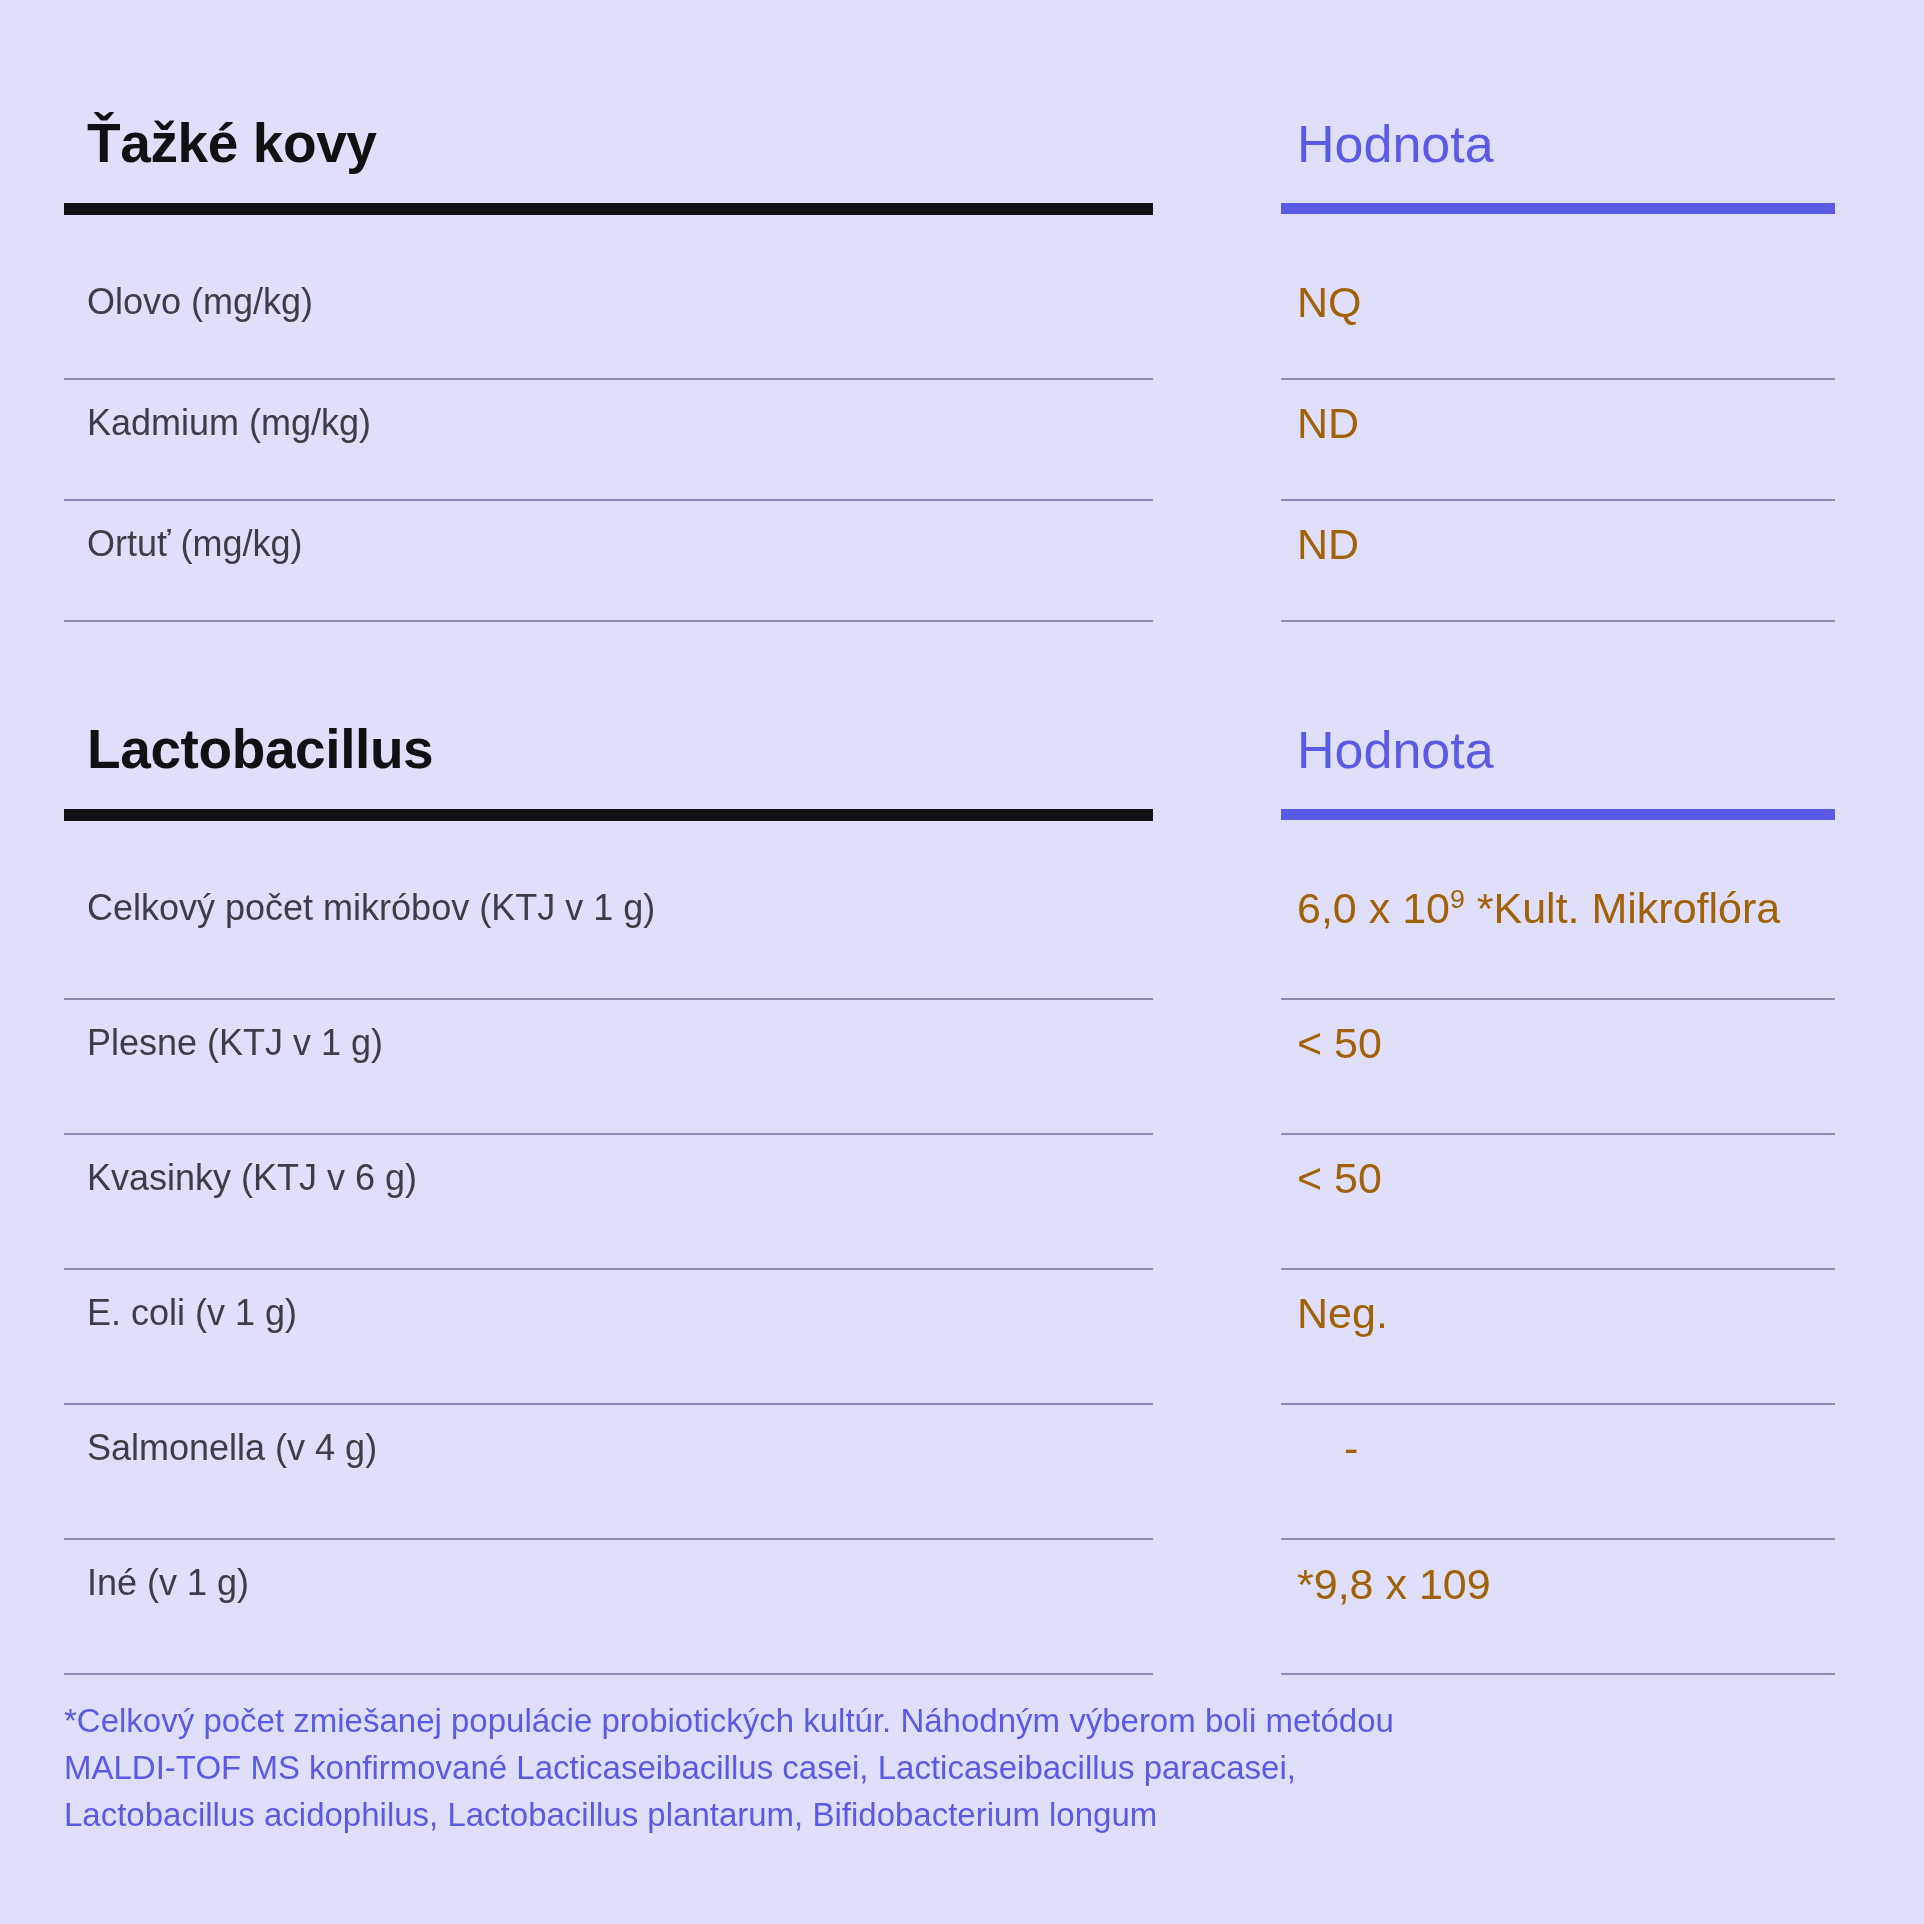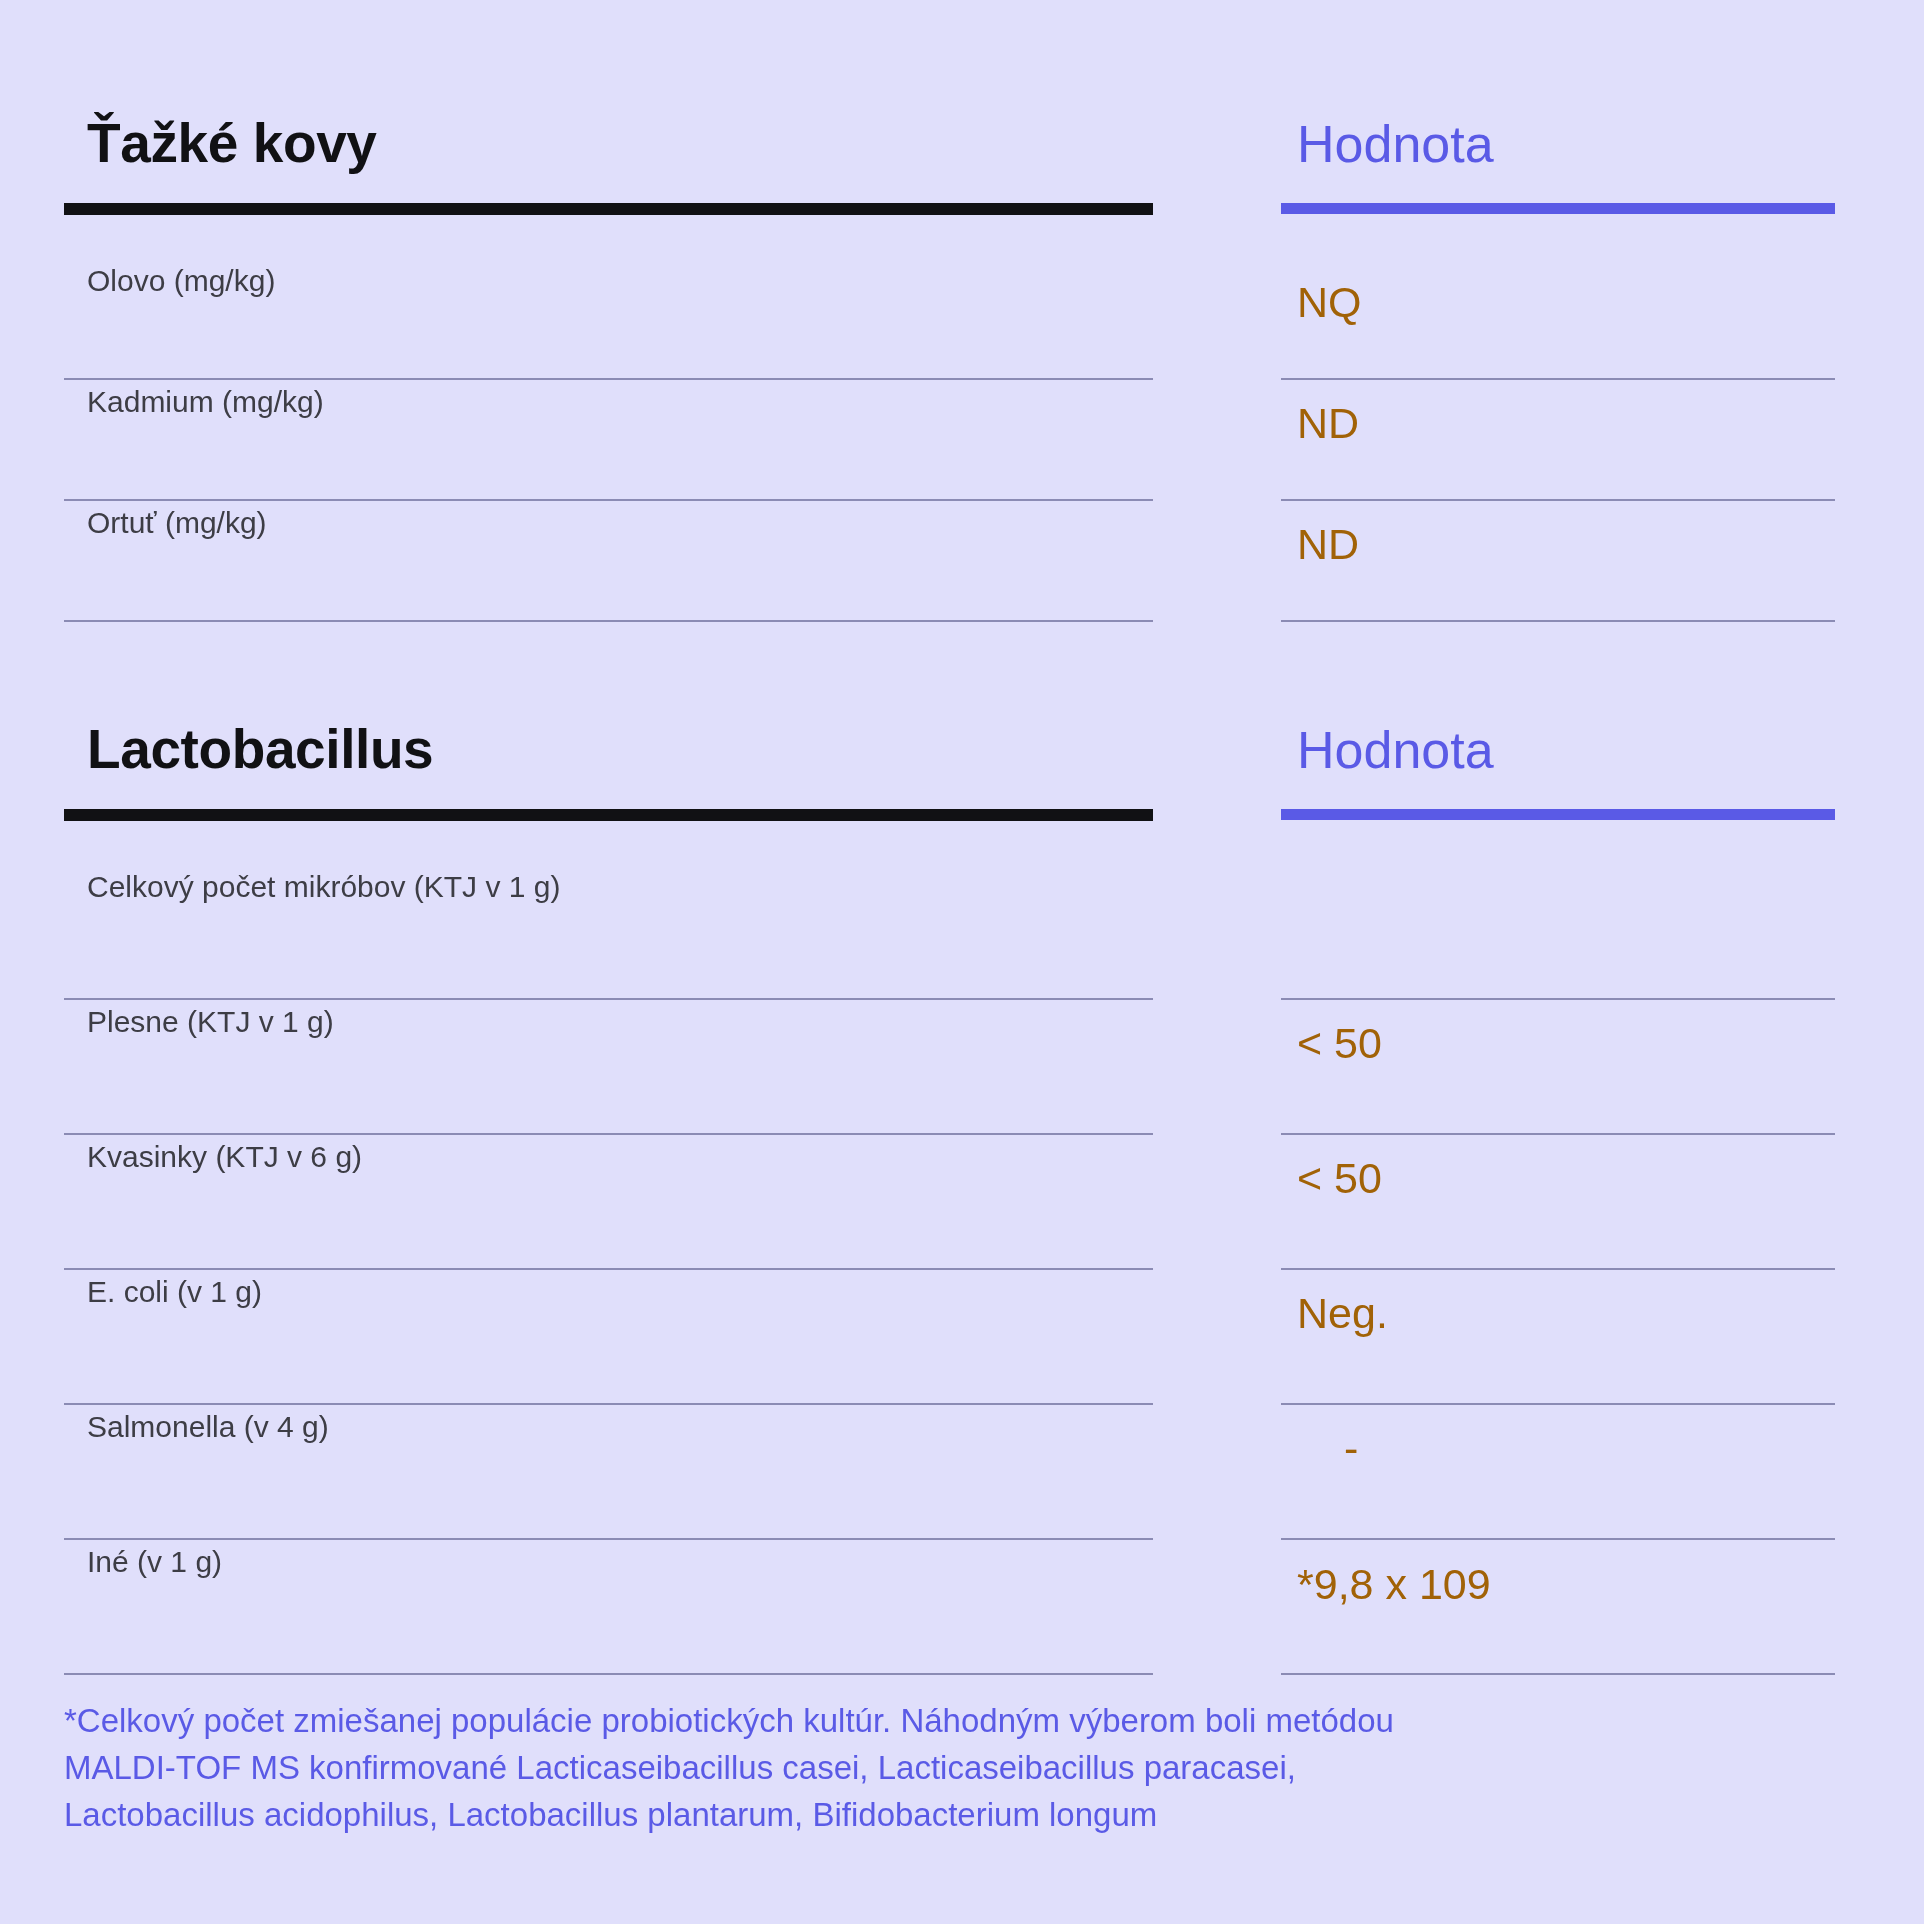--- a/index.html
+++ b/index.html
@@ -83,22 +83,22 @@
   }
   .row {
     position: relative;
     height: 121px;
   }
   .row.tall { height: 135px; }
 
   .row-label {
     position: absolute;
     left: 87px;
-    top: 5px;
-    font-size: 30px;
+    top: 23px;
+    font-size: 36px;
     color: #3d3d45;
     line-height: 1.1;
     white-space: nowrap;
   }
 
   .row-rule {
     position: absolute;
     left: 64px;
     bottom: 0;
     width: 1089px;
@@ -191,20 +191,21 @@
       <div class="section-title">Lactobacillus</div>
       <div class="section-title-rule"></div>
       <div class="value-title">Hodnota</div>
       <div class="value-title-rule"></div>
     </div>
 
     <div class="rows">
       <div class="row tall">
         <div class="row-label">Celkový počet mikróbov (KTJ v 1 g)</div>
         <div class="row-rule"></div>
+        <div class="row-value"><span>6,0 x 10</span><sup>9</sup><span> *Kult. Mikroflóra</span></div>
         <div class="value-rule"></div>
       </div>
       <div class="row tall">
         <div class="row-label">Plesne (KTJ v 1 g)</div>
         <div class="row-rule"></div>
         <div class="row-value">&lt; 50</div>
         <div class="value-rule"></div>
       </div>
       <div class="row tall">
         <div class="row-label">Kvasinky (KTJ v 6 g)</div>

